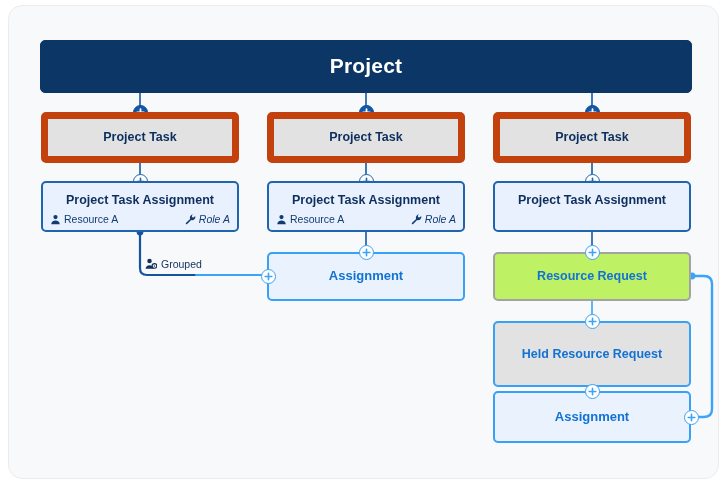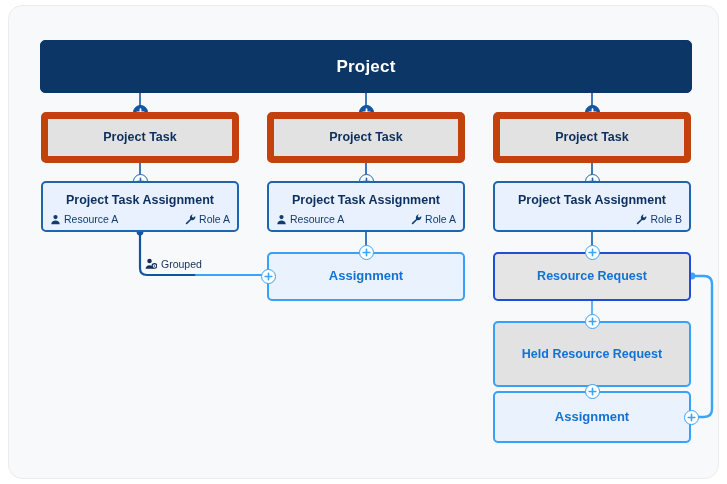--- a/index.html
+++ b/index.html
@@ -37,43 +37,43 @@
     align-items:center;
     justify-content:center;
   }
   
   .n-project{
     background:#0b3666;
     border:1px solid #0b3666;
     color:#ffffff;
   }
   .n-project .title{
-    font-size:17px;font-weight:bold;letter-spacing:.2px;
+    font-size:21px;font-weight:bold;letter-spacing:.2px;
   }
   .n-task{
     background:#e2e2e2;
     border:7px solid #c2410c;
     color:#0d2f5e;
   }
   .n-task .title{font-size:12.5px;font-weight:bold;}
   .n-assign{
     background:#eaf1fe;
     border:2px solid #1e65ad;
     color:#0d2f5e;
   }
   .n-assign .title{font-size:12.5px;font-weight:bold;}
   .n-light{
     background:#eaf2fe;
     border:2px solid #38a0f7;
     color:#1272d4;
   }
   .n-light .title{font-size:13px;font-weight:bold;}
   .n-white{
-    background:#e5e5e5;
-    border:2px solid #1d4ed8;
+    background:#bef264;
+    border:2px solid #a3a3a3;
     color:#1272d4;
   }
   .n-white .title{font-size:12.5px;font-weight:bold;}
   .n-greyblue{
     background:#e2e2e2;
     border:2px solid #38a0f7;
     color:#1272d4;
   }
   .n-greyblue .title{font-size:12.5px;font-weight:bold;}
 
@@ -82,21 +82,21 @@
     position:absolute;
     left:7px;right:7px;bottom:5px;
     display:flex;
     align-items:center;
     justify-content:space-between;
     font-size:10.5px;
     color:#103c72;
     font-weight:normal;
   }
   .meta .chip{display:flex;align-items:center;gap:3px;white-space:nowrap;margin-top:18px;}
-  .meta .chip.right{margin-left:auto;}
+  .meta .chip.right{margin-left:auto;font-style:italic;}
   .meta svg{display:block;}
 
   .node .title{
     text-align:center;
     line-height:1.15;
     width:100%;
     padding:0 6px;
     box-sizing:border-box;
   }
   .card-body{
@@ -291,28 +291,20 @@
   </div>
 
   <div class="knob open-dark" style="left:584.5px;top:173.5px;">
     <svg width="9" height="9" viewBox="0 0 9 9">
         <path class="pl" d="M4.5 1.2V7.8M1.2 4.5H7.8" stroke-width="1.6" stroke-linecap="round"></path>
       </svg>
   </div>
   <div class="node n-assign" style="left:493px;top:181px;width:198px;height:51px;">
     <div class="card-body has-meta">
       <span class="title">Project Task Assignment</span>
-      <div class="meta">
-        <span class="chip right">
-          <svg width="11" height="11" viewBox="0 0 16 16" fill="#103c72">
-            <path d="M11.6.7a4.6 4.6 0 0 0-4.2 6.4L.9 13.6l1.6 1.6 6.4-6.5a4.6 4.6 0 0 0 5.9-5.9l-2.4 2.4-2-.5-.5-2z"></path>
-          </svg>
-          <span>Role B</span>
-        </span>
-      </div>
     </div>
   </div>
 
   <div class="node n-white" style="left:493px;top:252px;width:198px;height:49px;">
     <div class="card-body">
       <span class="title">Resource Request</span>
     </div>
   </div>
   <div class="knob open" style="left:584.5px;top:244.5px;">
     <svg width="9" height="9" viewBox="0 0 9 9">

